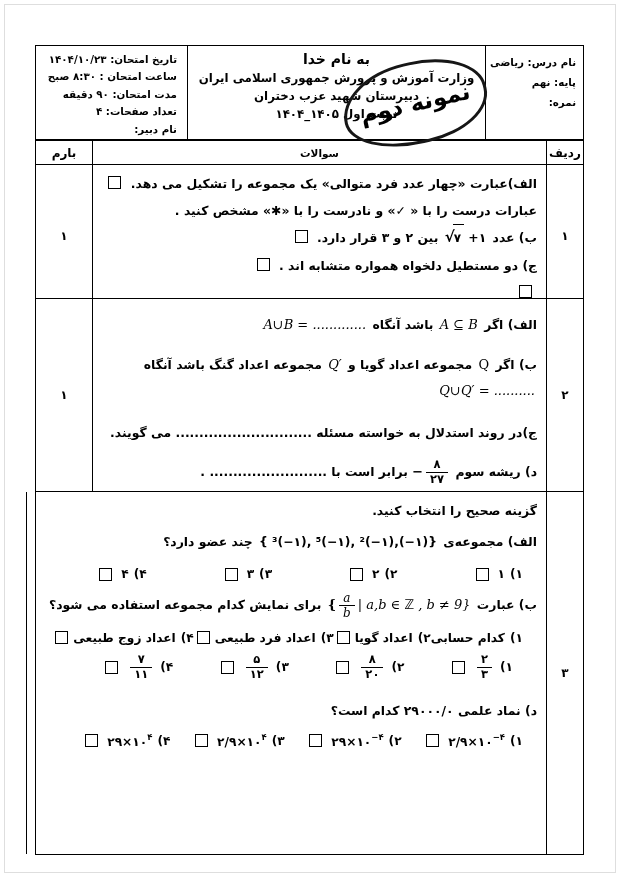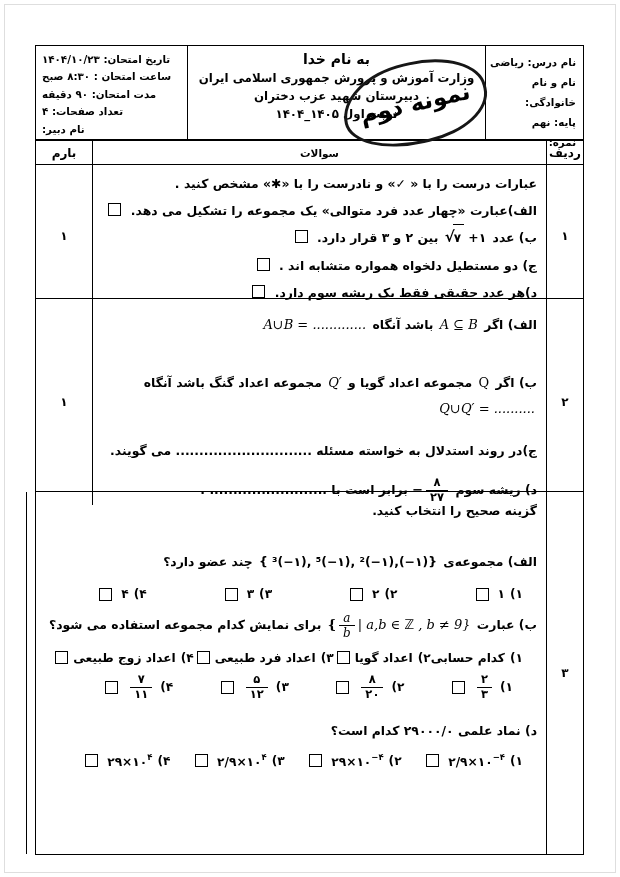--- a/index.html
+++ b/index.html
@@ -9,21 +9,21 @@
 
   
   .hbox{position:absolute;top:45px;left:35px;right:36px;height:93px;border:1.7px solid #000;
         display:flex;direction:rtl;font-weight:bold;}
   .hcell{box-sizing:border-box;}
   .hstudent{width:98px;border-left:1.6px solid #000;font-size:10.3px;line-height:20px;
             padding:6px 7px 0 2px;text-align:right;}
   .hcenter{flex:1;text-align:center;padding-top:3px;font-size:11.8px;line-height:18px;}
   .hcenter .bism{font-size:14px;line-height:20px;}
   .hexam{width:152px;border-right:1.6px solid #000;font-size:10.3px;line-height:17.4px;
-         padding:5px 10px 0 6px;text-align:left;}
+         padding:5px 10px 0 6px;text-align:right;}
 
   .stamp{position:absolute;left:342px;top:62px;width:140px;height:76px;
          border:3.5px solid #161616;border-radius:50% 50% 48% 52% / 58% 50% 50% 46%;
          transform:rotate(-13deg);display:flex;align-items:center;justify-content:center;
          background:transparent;z-index:5;}
   .stamp span{font-size:23px;font-weight:bold;letter-spacing:1px;}
 
   
   .qtable{position:absolute;top:140px;left:35px;right:36px;bottom:22px;border:1.9px solid #000;
           display:flex;flex-direction:column;direction:rtl;}
@@ -64,33 +64,32 @@
 
   .opts{display:flex;direction:rtl;justify-content:space-between;align-items:center;
         padding-right:14px;padding-left:58px;font-weight:bold;font-size:12.2px;}
   .opt{display:flex;direction:rtl;align-items:center;gap:4px;white-space:nowrap;}
   .opts-b{padding-left:16px;}
   .opts-d{padding-left:44px;}
   .sci{direction:ltr;unicode-bidi:isolate;display:inline-block;font-weight:bold;font-size:12.2px;}
   .sci sup{font-size:8.5px;vertical-align:6px;letter-spacing:0;}
   .olabel{margin-left:1px;}
 
-  .mt6{margin-top:24px;} .mt8{margin-top:8px;} .mt10{margin-top:10px;}
-  .mt12{margin-top:12px;} .mt14{margin-top:32px;} .mt16{margin-top:16px;}
+  .mt6{margin-top:4px;} .mt8{margin-top:8px;} .mt10{margin-top:10px;}
+  .mt12{margin-top:12px;} .mt14{margin-top:14px;} .mt16{margin-top:16px;}
 </style>
 </head>
 <body>
 
 <div class="sheet">
   <div class="edge"></div>
 
   <div class="hbox">
     <div class="hcell hstudent">
       <div>نام درس:  ریاضی</div>
-      <div>نام و نام خانوادگی:</div>
       <div>پایه: نهم</div>
       <div>نمره:</div>
     </div>
     <div class="hcell hcenter">
       <div class="bism">به نام خدا</div>
       <div>وزارت آموزش و پرورش  جمهوری اسلامی ایران</div>
       <div>دبیرستان شهید عزب دختران</div>
       <div>نوبت اول ۱۴۰۵_۱۴۰۴</div>
     </div>
     <div class="hcell hexam">
@@ -108,25 +107,25 @@
   <div class="qtable">
     <div class="thead">
       <div class="c-row">ردیف</div>
       <div>سوالات</div>
       <div class="c-marks">بارم</div>
     </div>
 
     <div class="trow r1">
       <div class="c-row">۱</div>
       <div class="c-q">
+        <div class="qline"><span>الف)عبارت «چهار عدد فرد متوالی» یک مجموعه را تشکیل می دهد. </span><span class="cb"></span></div>
         <div class="qline">عبارات درست را با « ✓» و نادرست را با «✱» مشخص کنید .</div>
-        <div class="qline"><span>الف)عبارت «چهار عدد فرد متوالی» یک مجموعه را تشکیل می دهد. </span><span class="cb"></span></div>
         <div class="qline"><span>ب) عدد </span><span class="math mset" dir="ltr"><span class="rt">√</span><span class="rad">۷</span><span> +۱</span></span><span> بین ۲ و ۳ قرار دارد. </span><span class="cb"></span></div>
         <div class="qline"><span>ج) دو مستطیل دلخواه همواره متشابه اند . </span><span class="cb"></span></div>
-        <div class="qline"><span>د)هر عدد حقیقی فقط یک ریشه سوم دارد. </span><span class="cb"></span></div>
+        <div class="qline"><span class="cb"></span></div>
       </div>
       <div class="c-marks">۱</div>
     </div>
 
     <div class="trow r2">
       <div class="c-row">۲</div>
       <div class="c-q">
         <div class="qline mt8"><span>الف) اگر </span><span class="math" dir="ltr">A ⊆ B</span><span> باشد آنگاه   </span><span class="math" dir="ltr">A∪B = .............</span></div>
         <div class="qline mt14"><span>ب) اگر </span><span class="math mupright" dir="ltr">Q</span><span> مجموعه اعداد گویا و </span><span class="math" dir="ltr">Q′</span><span> مجموعه اعداد گنگ باشد آنگاه   </span><span class="math" dir="ltr">Q∪Q′ = ..........</span></div>
         <div class="qline mt16">ج)در روند استدلال به خواسته مسئله ............................. می گویند.</div>

